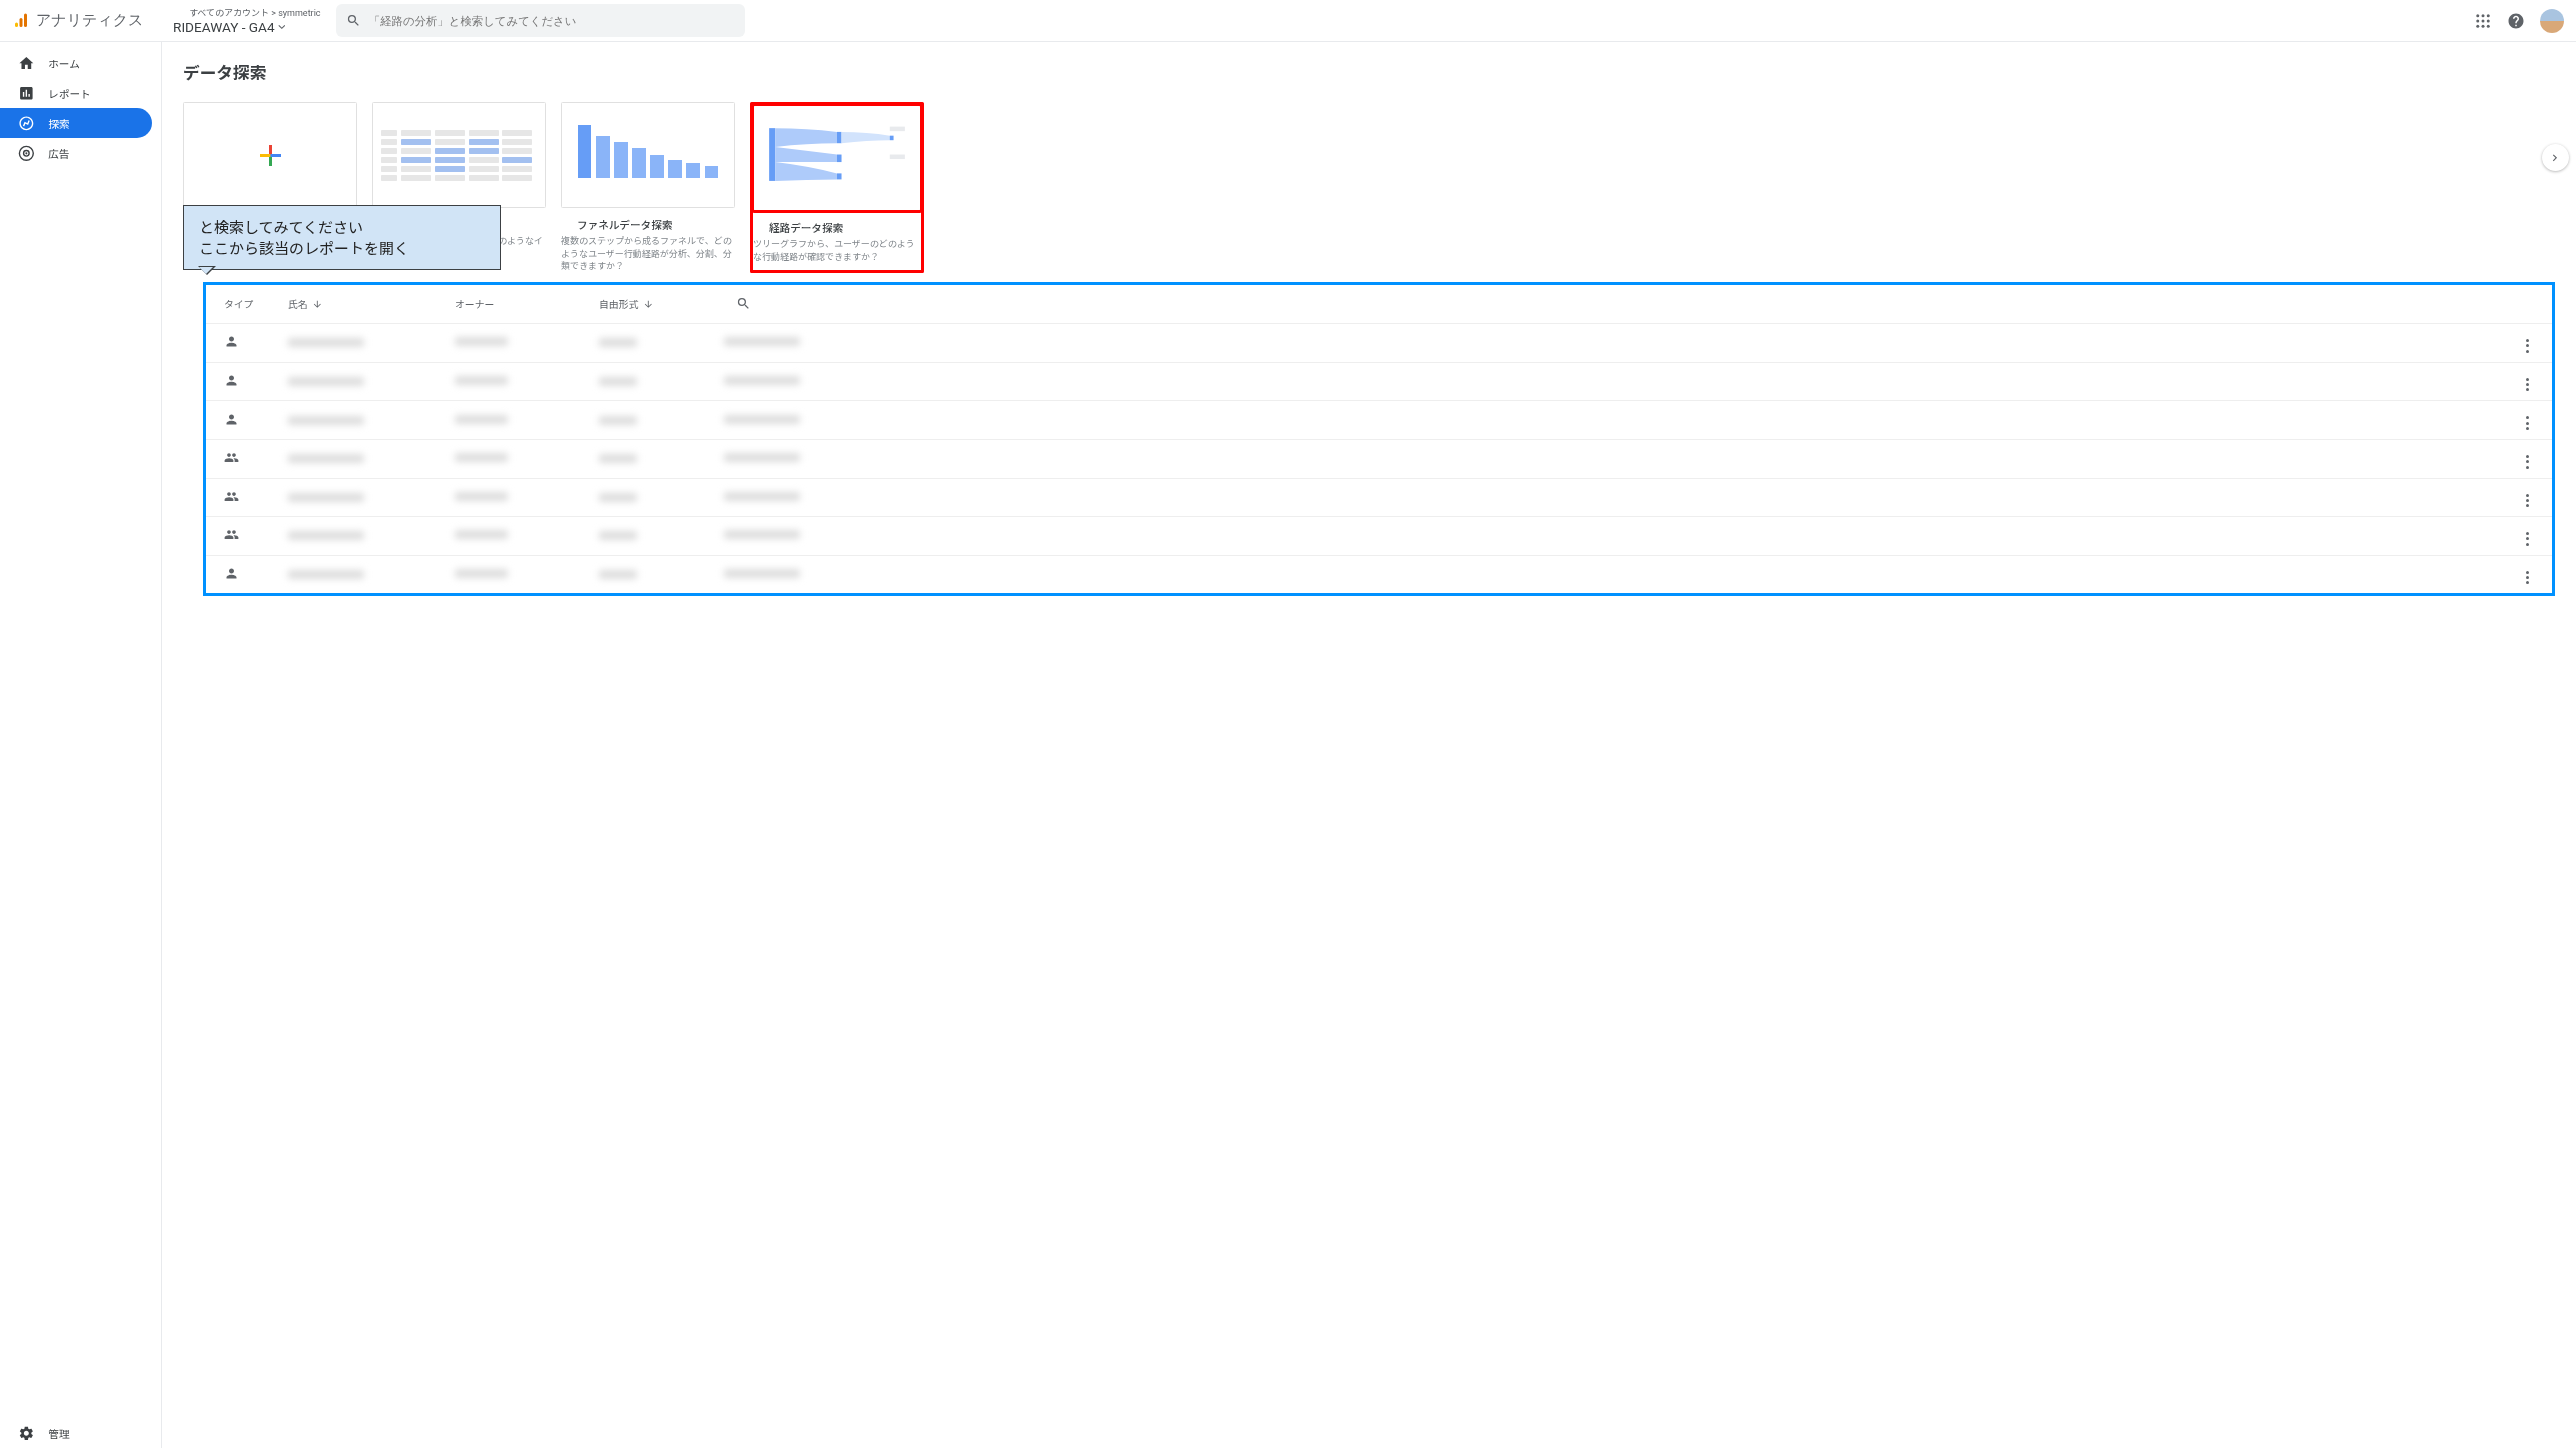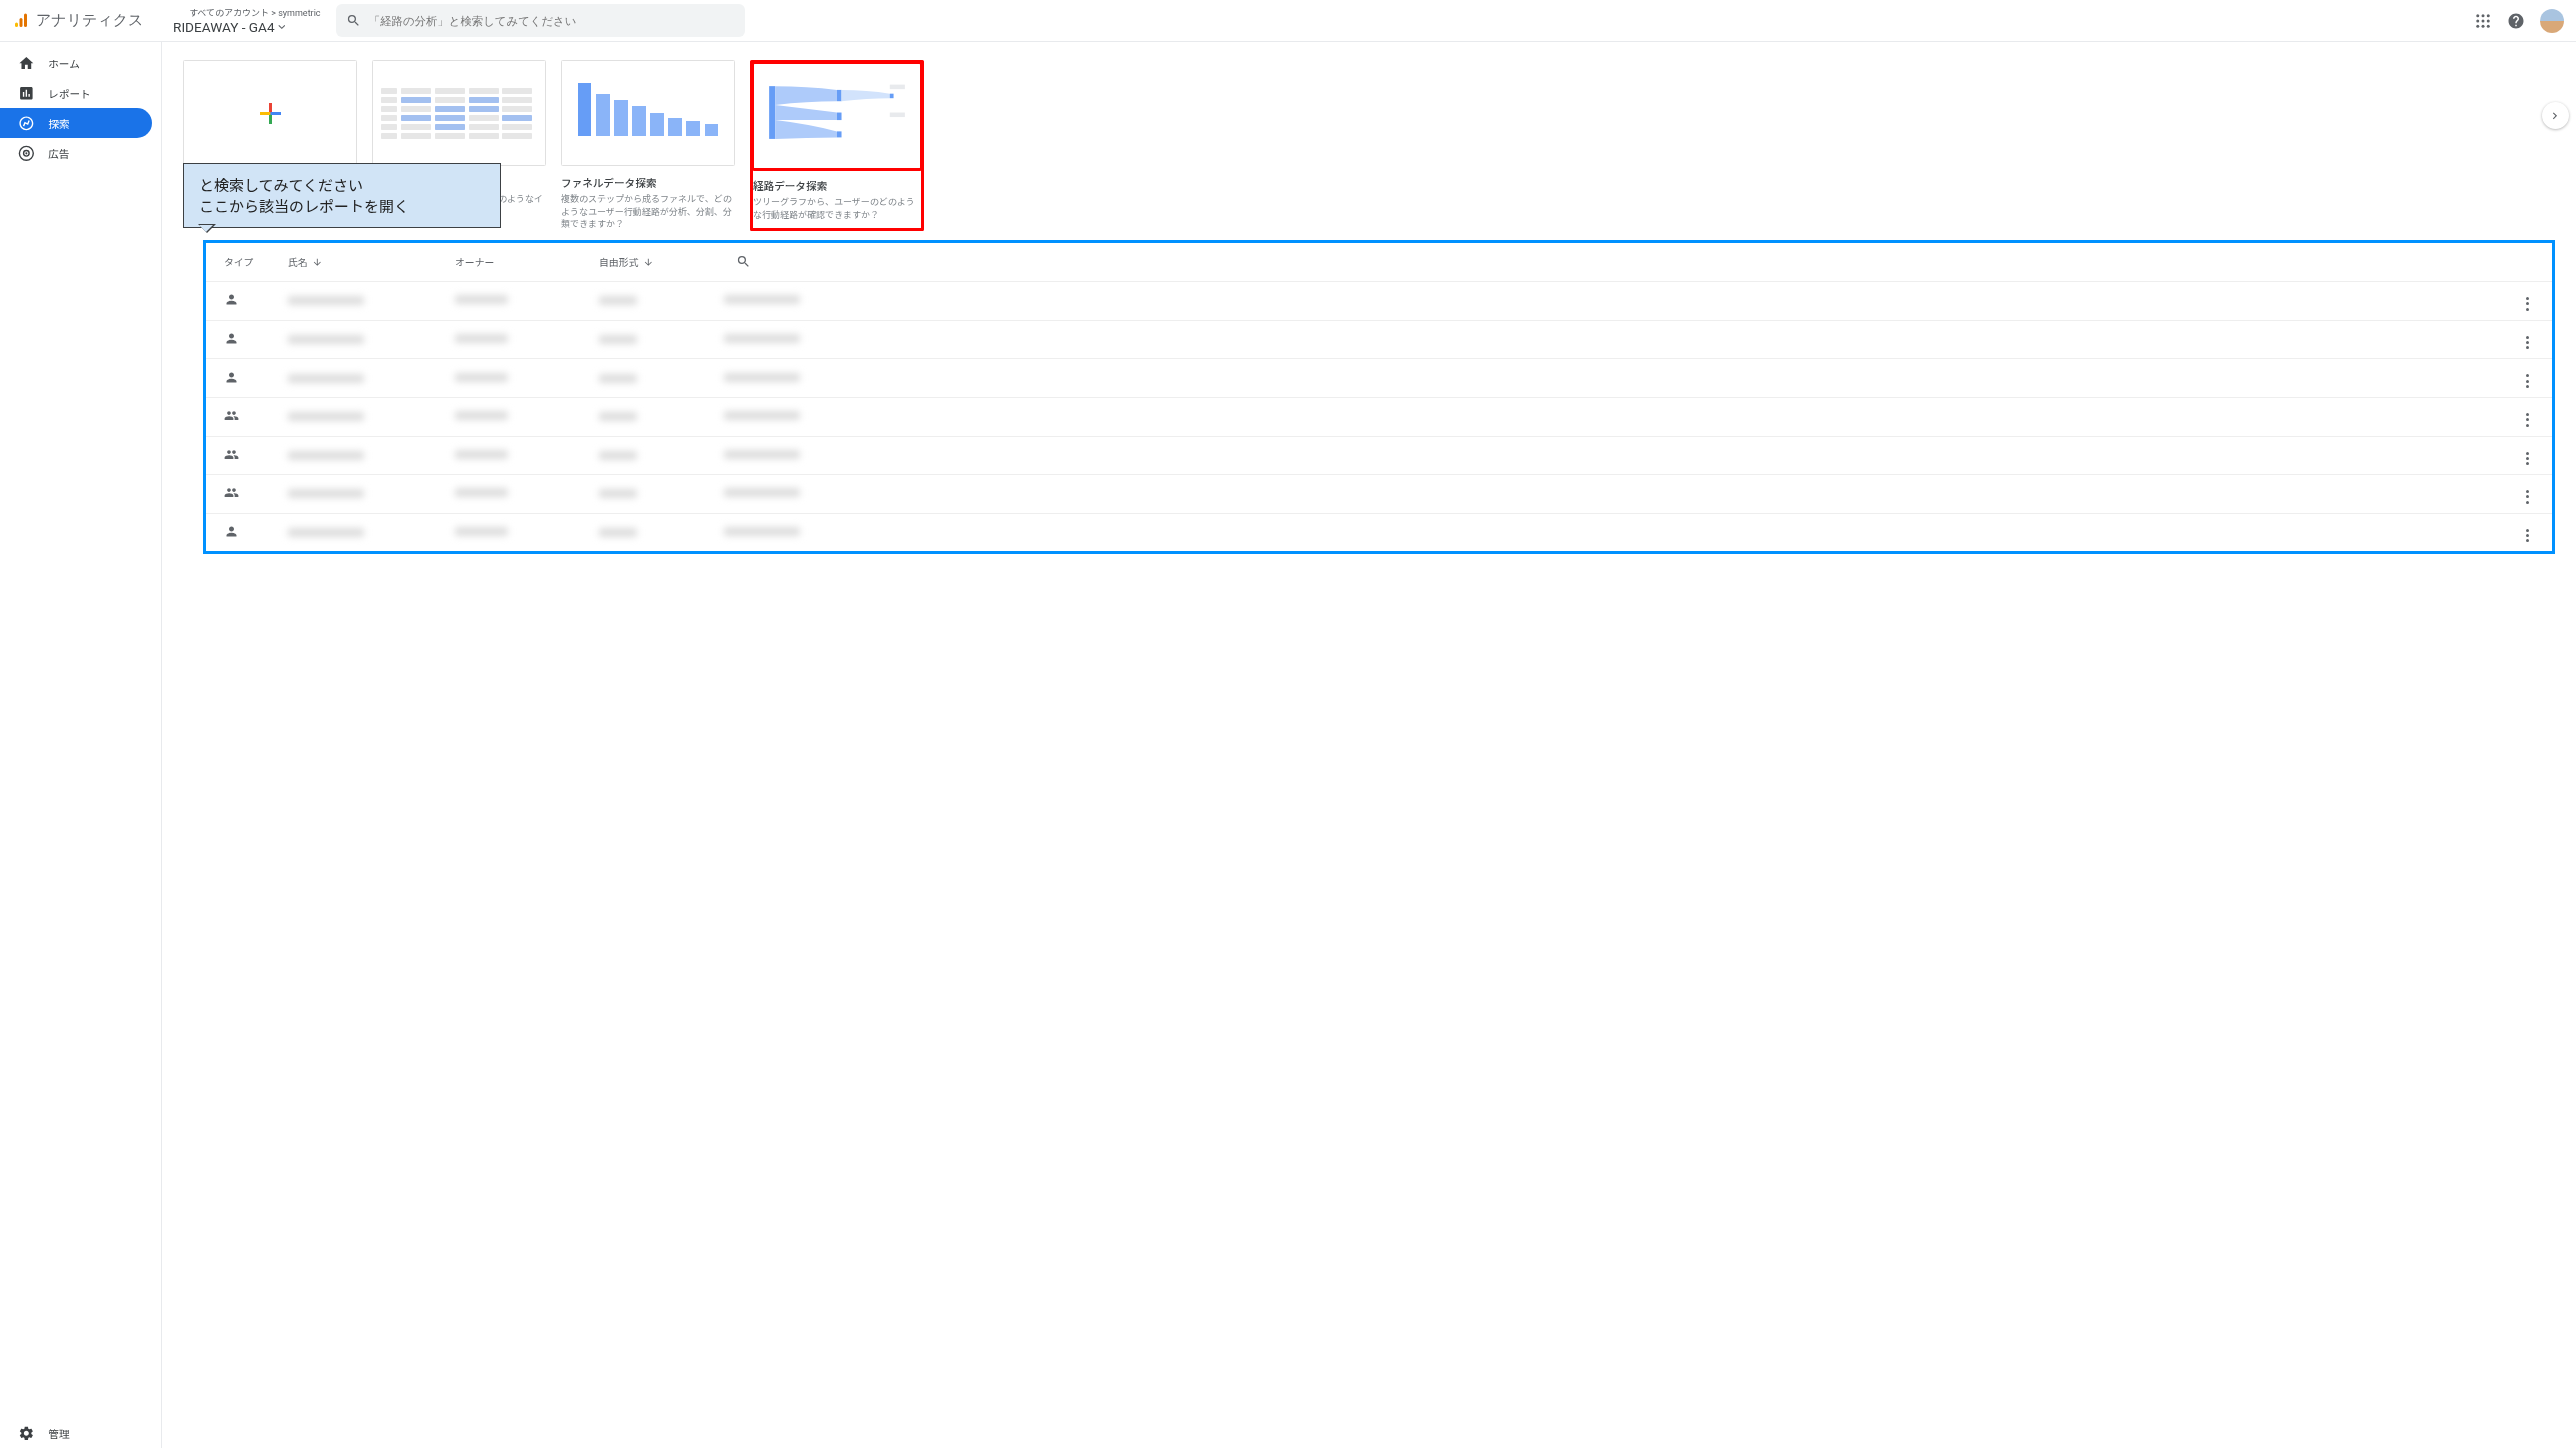--- a/index.html
+++ b/index.html
@@ -26,21 +26,21 @@
 .sidebar-footer { margin-top: auto; }
 .main { flex: 1; padding: 18px 21px; overflow: auto; }
 .page-title { font-size: 16.7px; margin-bottom: 18px; color: #3c4043;}
 .sub-row { display: flex; justify-content: space-between; align-items: center; margin-bottom: 7.6px; font-size: 10.6px; color: #3c4043;}
 .gallery-link { color: #1a73e8; cursor: pointer; font-size: 9.8px;}
 .cards { display: flex; gap: 15px; position: relative; }
 .card { width: 174px; cursor: pointer; }
 .card-prev { height: 106px; border: 0.8px solid #e0e0e0; border-radius: 1.5px; display: flex; align-items: center; justify-content: center; }
 .card.highlighted .card-prev, .card.highlighted .card-info { outline: 3px solid #ff0000; outline-offset: -1.5px; }
 .card.highlighted { border: 3px solid #ff0000; border-radius: 1.5px; padding-bottom: 6px; }
-.card-title { font-size: 10.6px; font-weight: 500; margin-top: 9px; color: #3c4043;}
+.card-title { font-size: 10.6px; font-weight: 500; margin-top: 9px; color: #3c4043; margin-left: 16px;}
 .card-desc { font-size: 9px; color: #80868b; margin-top: 3px; line-height: 1.4;}
 .scroll-next { position: absolute; right: -13.6px; top: 42px; width: 27px; height: 27px; border-radius: 50%; background: #fff; box-shadow: 0 0.8px 3px rgba(0,0,0,0.3); display: flex; align-items: center; justify-content: center; cursor: pointer;}
 .callout { position: relative; background: #d1e4f6; border: 1.5px solid #3c4043; padding: 10.6px 15px; font-size: 15px; color: #222; width: 318px; margin-top: -68px; margin-bottom: 7.6px; z-index: 5;}
 .callout::after { content: ""; position: absolute; bottom: -12px; left: 15px; border: 7.6px solid transparent; border-top-color: #d1e4f6; }
 .callout::before { content: ""; position: absolute; bottom: -15px; left: 13.6px; border: 9px solid transparent; border-top-color: #3c4043; }
 .table-wrap { border: 3px solid #0091ff; margin-top: 12px; margin-left: 20px; }
 .tbl-head { display: flex; align-items: center; padding: 10.6px 6px; font-size: 9.8px; color: #5f6368; }
 .col-type { width: 76px; padding-left: 12px;}
 .col-name { width: 167px; display: flex; align-items: center; gap: 4.5px;}
 .col-owner { width: 144px; }
@@ -142,20 +142,21 @@
       <div class="nav-item">
         <svg viewBox="0 0 24 24">
             <path d="M19.14 12.94c.04-.3.06-.61.06-.94 0-.32-.02-.64-.07-.94l2.03-1.58c.18-.14.23-.41.12-.61l-1.92-3.32c-.12-.22-.37-.29-.59-.22l-2.39.96c-.5-.38-1.03-.7-1.62-.94l-.36-2.54c-.04-.24-.24-.41-.48-.41h-3.84c-.24 0-.43.17-.47.41l-.36 2.54c-.59.24-1.13.57-1.62.94l-2.39-.96c-.22-.08-.47 0-.59.22L2.74 8.87c-.12.21-.08.47.12.61l2.03 1.58c-.05.3-.09.63-.09.94s.02.64.07.94l-2.03 1.58c-.18.14-.23.41-.12.61l1.92 3.32c.12.22.37.29.59.22l2.39-.96c.5.38 1.03.7 1.62.94l.36 2.54c.05.24.24.41.48.41h3.84c.24 0 .44-.17.47-.41l.36-2.54c.59-.24 1.13-.56 1.62-.94l2.39.96c.22.08.47 0 .59-.22l1.92-3.32c.12-.22.07-.47-.12-.61l-2.01-1.58zM12 15.6c-1.98 0-3.6-1.62-3.6-3.6s1.62-3.6 3.6-3.6 3.6 1.62 3.6 3.6-1.62 3.6-3.6 3.6z"></path>
           </svg>
         <span>管理</span>
       </div>
     </div>
   </div>
 
   <div class="main">
+    <h1 class="page-title">データ探索</h1>
 
     <div class="cards">
       <div class="card">
         <div class="card-prev">
           <svg width="27" height="27" viewBox="0 0 36 36">
             <rect x="16" y="4" width="4" height="14" fill="#EA4335"></rect>
             <rect x="16" y="18" width="4" height="14" fill="#34A853"></rect>
             <rect x="4" y="16" width="14" height="4" fill="#FBBC04"></rect>
             <rect x="18" y="16" width="14" height="4" fill="#4285F4"></rect>
           </svg>

